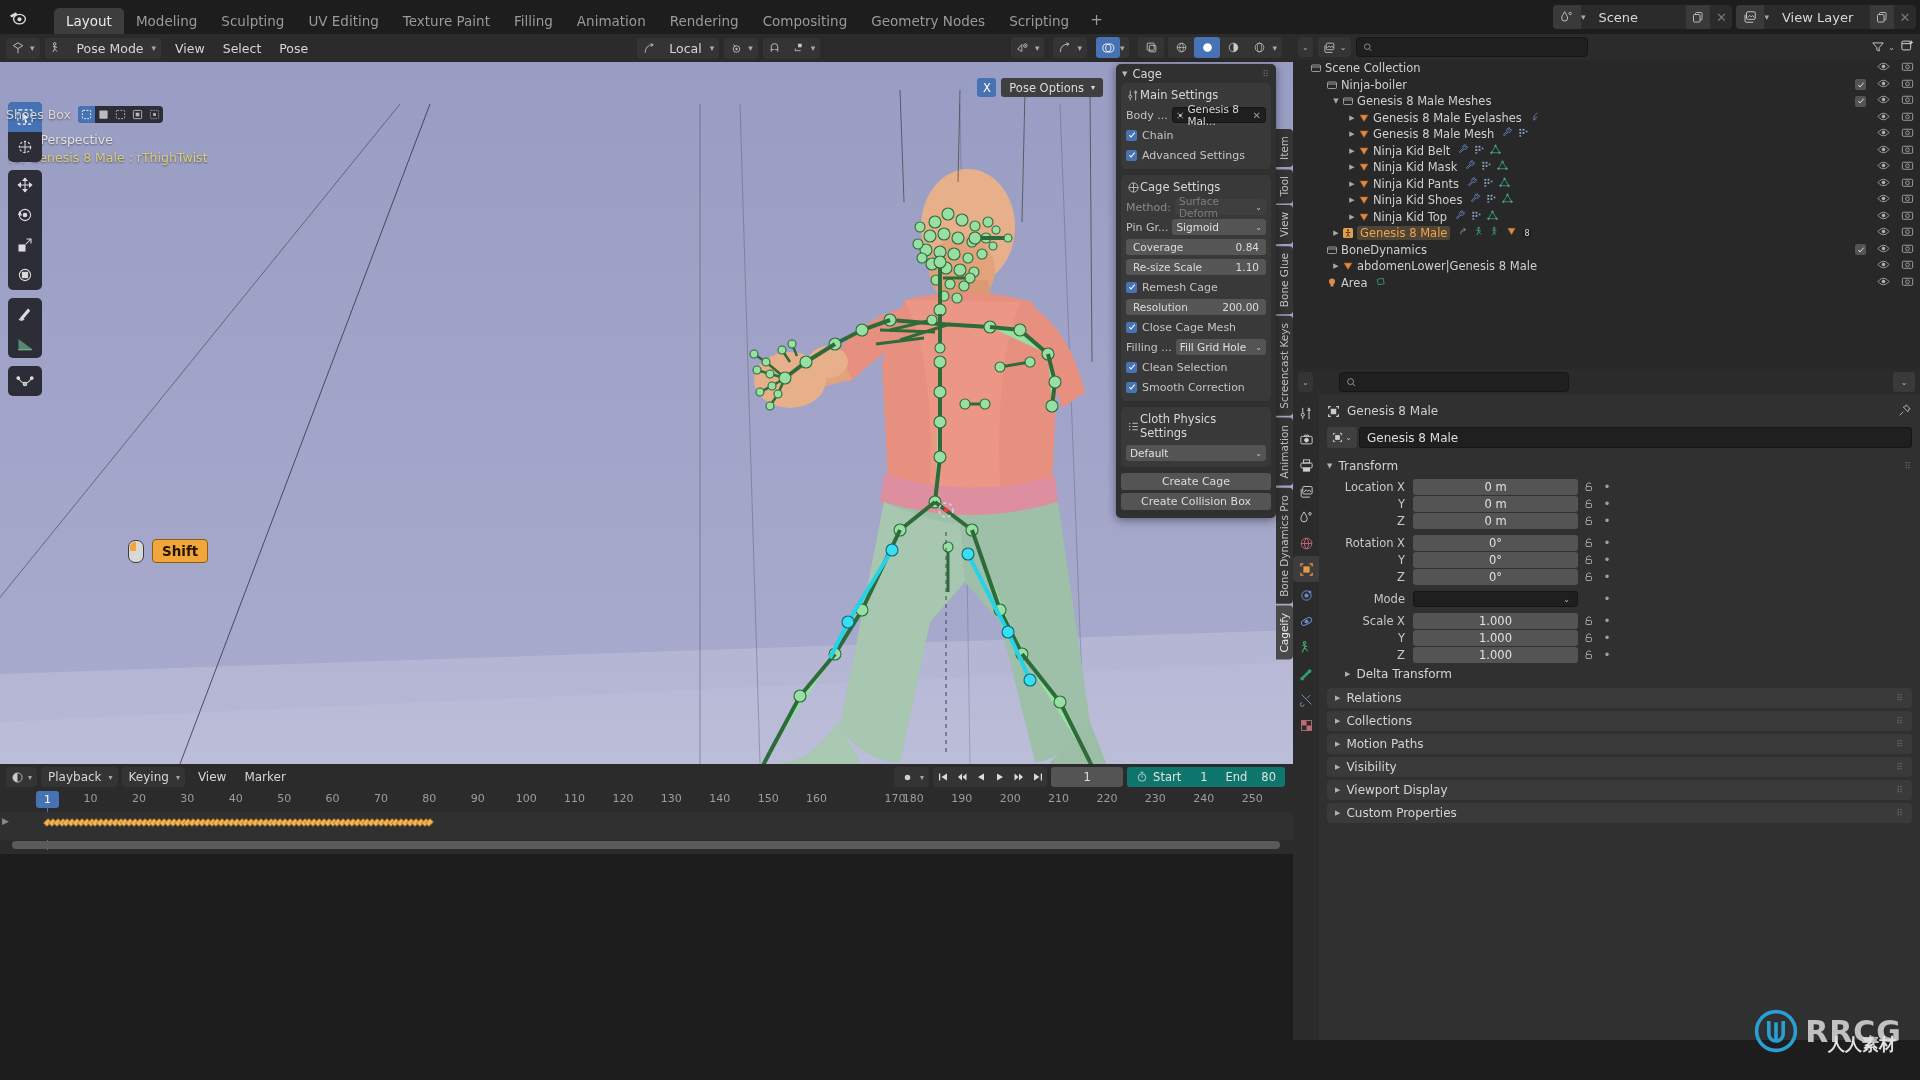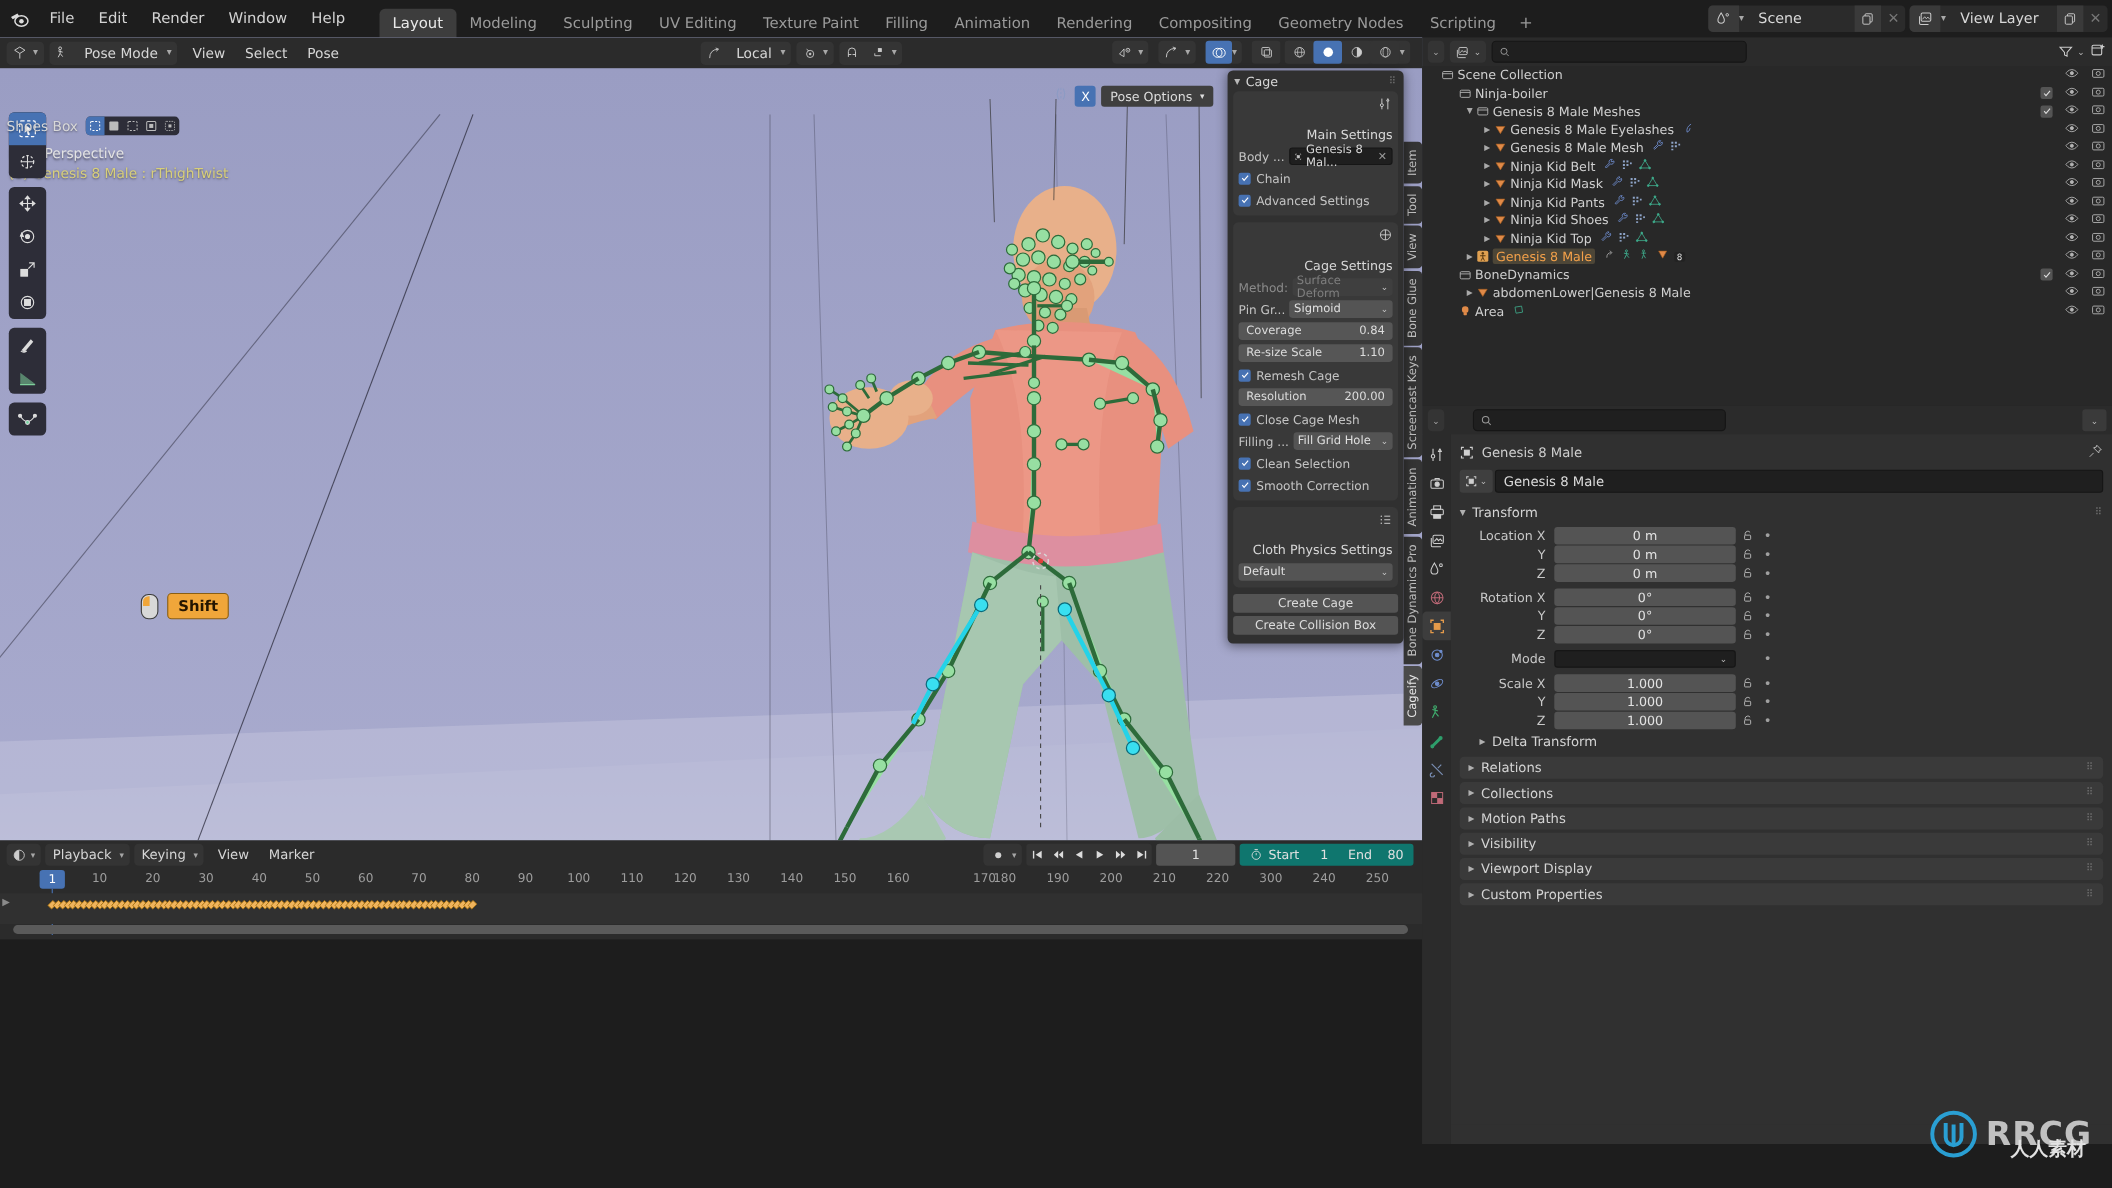--- a/index.html
+++ b/index.html
@@ -67,21 +67,21 @@
   .kcap{ background:#f0a63a; color:#241500; font-size:13.5px; font-weight:bold; padding:3px 9px; border-radius:4px;
     border:1px solid #8a5e12;}
 
   
   .npanel{ position:absolute; right:17px; top:30px; width:160px; background:#303030; border-radius:5px;
      box-shadow:0 2px 10px rgba(0,0,0,.45); z-index:25; padding-bottom:5px;}
   .np-head{ display:flex; align-items:center; height:19px; padding:0 6px; color:#d8d8d8; font-size:11.5px;}
   .np-head .arr{ margin-right:5px; font-size:7px; color:#b9b9b9;}
   .np-grip{ margin-left:auto; color:#6d6d6d; font-size:9px; letter-spacing:1px;}
   .np-box{ background:#393939; border-radius:5px; margin:0 5px 6px 5px; padding:5px 5px 6px 5px; }
-  .np-title{ display:flex; align-items:flex-end; gap:14px; color:#d8d8d8; font-size:11.5px; margin-bottom:5px; padding-left:1px;flex-direction:column;}
+  .np-title{ display:flex; align-items:center; gap:0; color:#d8d8d8; font-size:11.5px; margin-bottom:5px; padding-left:1px;}
   .np-row{ display:flex; align-items:center; height:16px; margin-bottom:4px; gap:4px;}
   .np-lbl{ color:#c4c4c4; font-size:11px; white-space:nowrap; }
   .np-lbl.dim{ color:#8b8b8b; }
   .np-field{ flex:1; background:#1f1f1f; border:1px solid #161616; border-radius:3px; height:16px;
      display:flex; align-items:center; padding:0 4px; gap:4px; color:#d8d8d8; font-size:10.5px; }
   .np-x{ margin-left:auto; color:#9a9a9a; font-size:10px;}
   .np-drop{ flex:1; background:#545454; border-radius:3px; height:16px; display:flex; align-items:center;
      padding:0 4px; color:#e0e0e0; font-size:10.5px;}
   .np-drop.dis{ background:#3f3f3f; color:#7e7e7e;}
   .np-drop .cv{ margin-left:auto; font-size:8px; color:#c8c8c8;}
@@ -190,27 +190,20 @@
 <div class="app">
 
   <div class="topbar">
     <div class="blender-logo">
       <svg width="19" height="19" viewBox="0 0 24 24">
           <ellipse cx="14.5" cy="14" rx="7.5" ry="6" fill="none" stroke="#dcdcdc" stroke-width="1.7"></ellipse>
           <circle cx="14.5" cy="14.3" r="2.6" fill="#dcdcdc"></circle>
           <path d="M2.5 9.5 L10 5.5 L12 8.5 L4.5 12 Z" fill="#dcdcdc"></path>
         </svg>
     </div>
-    <div class="menu" id="mainmenu">
-        <div class="menu-item">File</div>
-        <div class="menu-item">Edit</div>
-        <div class="menu-item">Render</div>
-        <div class="menu-item">Window</div>
-        <div class="menu-item">Help</div>
-      </div>
     <div class="wstabs" id="wstabs">
         <div class="wtab active">Layout</div>
         <div class="wtab">Modeling</div>
         <div class="wtab">Sculpting</div>
         <div class="wtab">UV Editing</div>
         <div class="wtab">Texture Paint</div>
         <div class="wtab">Filling</div>
         <div class="wtab">Animation</div>
         <div class="wtab">Rendering</div>
         <div class="wtab">Compositing</div>
@@ -979,21 +972,21 @@
         <div class="tick" style="left: 671.36px;">130</div>
         <div class="tick" style="left: 719.76px;">140</div>
         <div class="tick" style="left: 768.16px;">150</div>
         <div class="tick" style="left: 816.56px;">160</div>
         <div class="tick" style="left: 895px;">170</div>
         <div class="tick" style="left: 913.36px;">180</div>
         <div class="tick" style="left: 961.76px;">190</div>
         <div class="tick" style="left: 1010.16px;">200</div>
         <div class="tick" style="left: 1058.56px;">210</div>
         <div class="tick" style="left: 1106.96px;">220</div>
-        <div class="tick" style="left: 1155.36px;">300</div>
+        <div class="tick" style="left: 1155.36px;">230</div>
         <div class="tick" style="left: 1203.76px;">240</div>
         <div class="tick" style="left: 1252.16px;">250</div>
         <div class="playhead" style="left: 36px;">1</div>
         <div class="ph-line" style="left: 47px;"></div>
       </div>
     <div class="tl-body">
       <div class="kfstrip" id="kfstrip" style="left: 0px;">
           <div class="kf" style="left: 44px;"></div>
           <div class="kf" style="left: 48.84px;"></div>
           <div class="kf" style="left: 53.68px;"></div>

